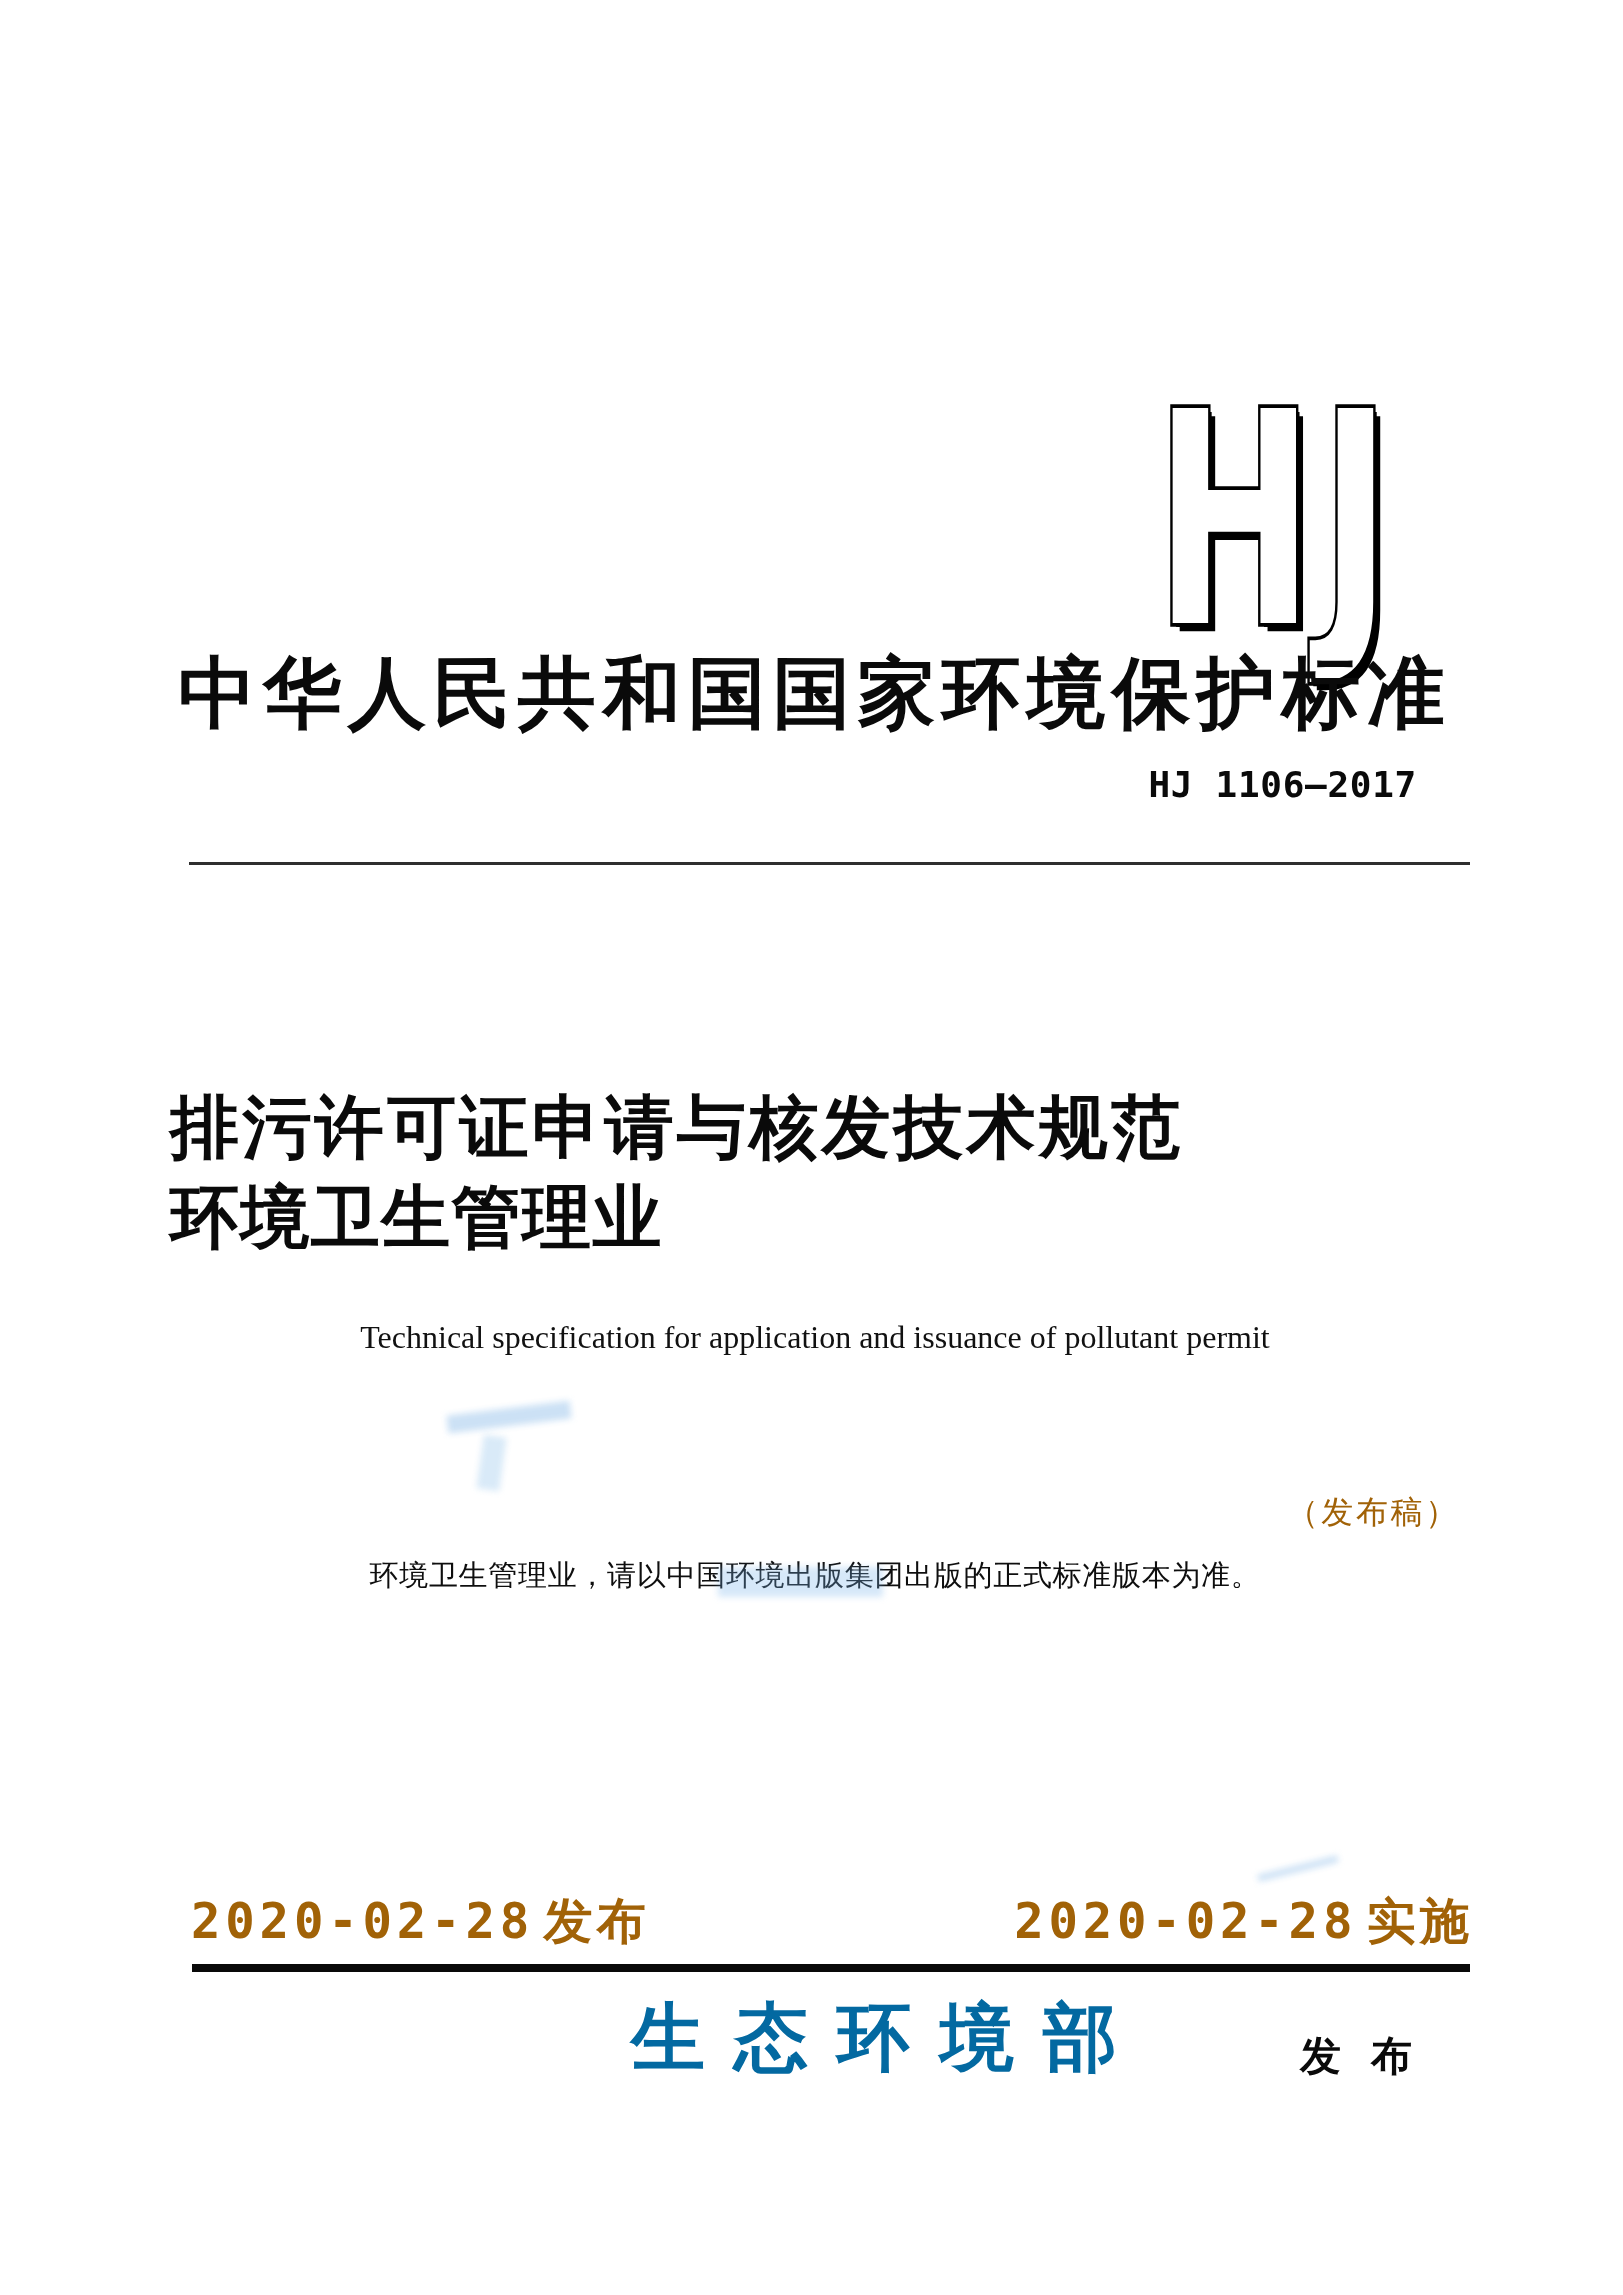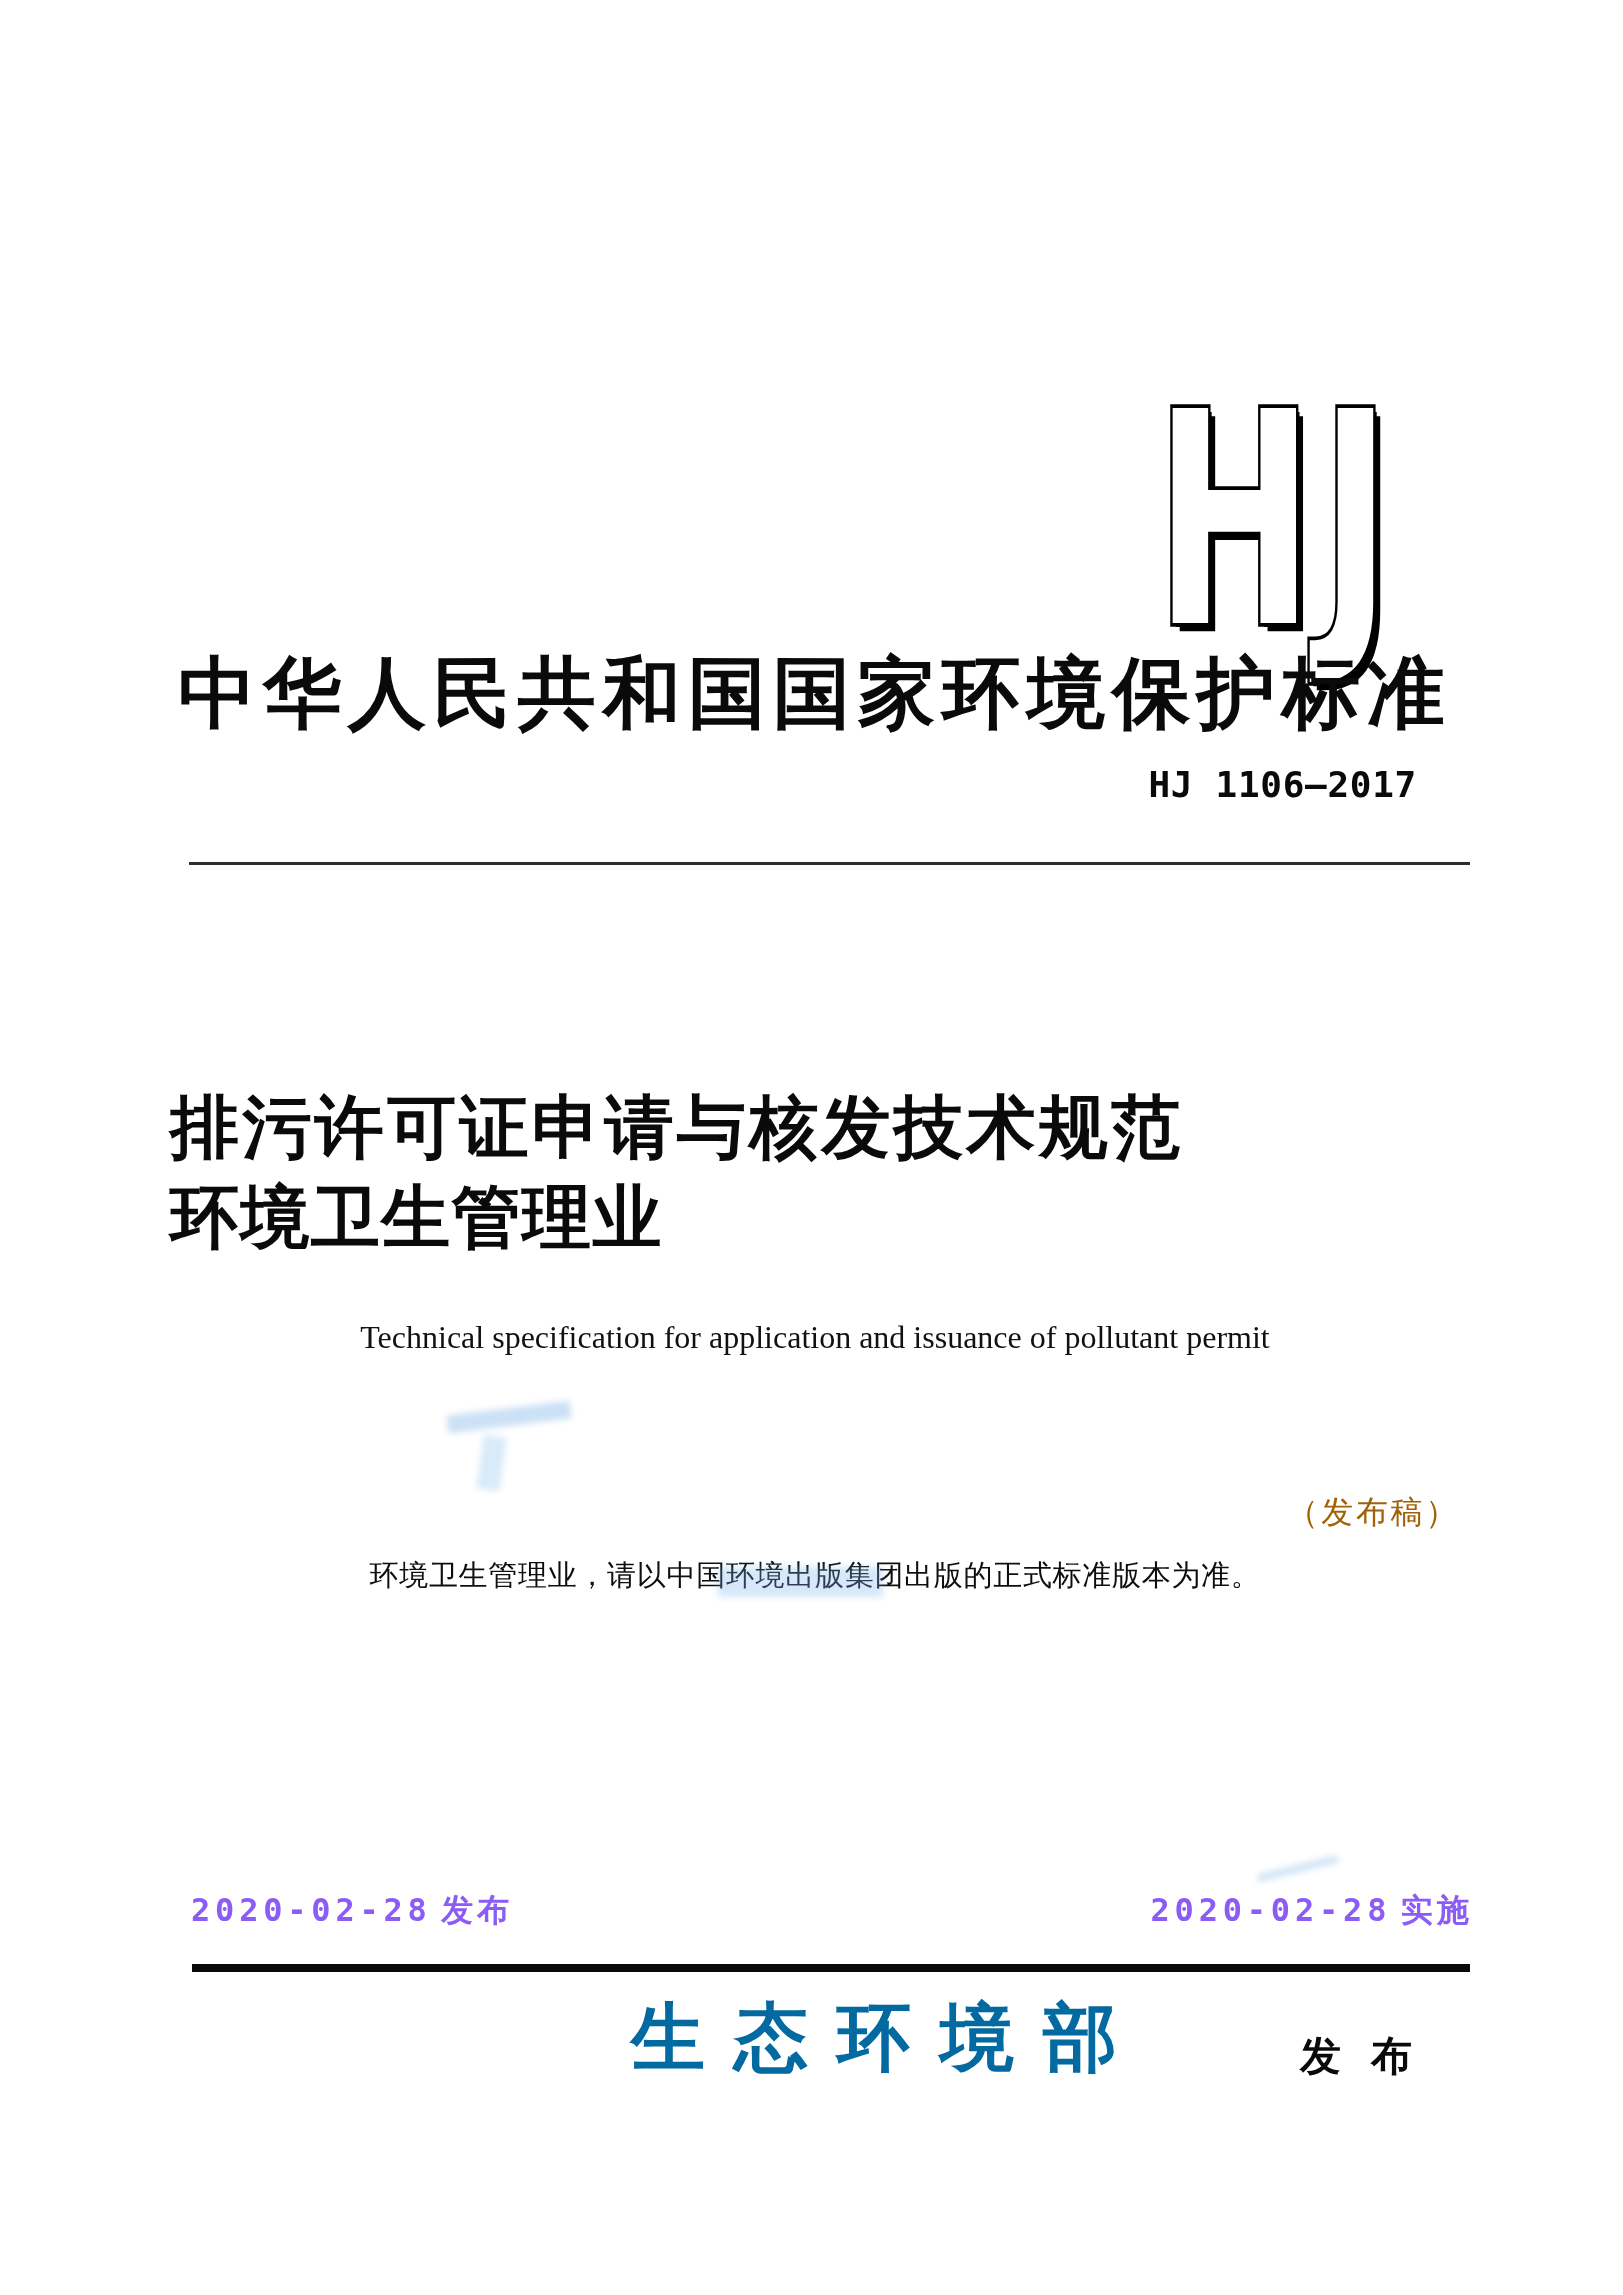--- a/index.html
+++ b/index.html
@@ -148,23 +148,23 @@
   .dates-row {
     position: absolute;
     top: 1889px;
     left: 191px;
     width: 1282px;
     display: flex;
     justify-content: space-between;
     align-items: baseline;
     font-family: "DejaVu Sans Mono", monospace;
     font-weight: bold;
-    font-size: 32px;
+    font-size: 49px;
     letter-spacing: 4.8px;
-    color: #8b5cf6;
+    color: #a16207;
     white-space: nowrap;
   }
   .date-suffix {
     font-family: "Liberation Sans", sans-serif;
     font-weight: bold;
     padding-left: 9.6px;
     letter-spacing: 4.1px;
   }
   .rule-thick {
     position: absolute;

